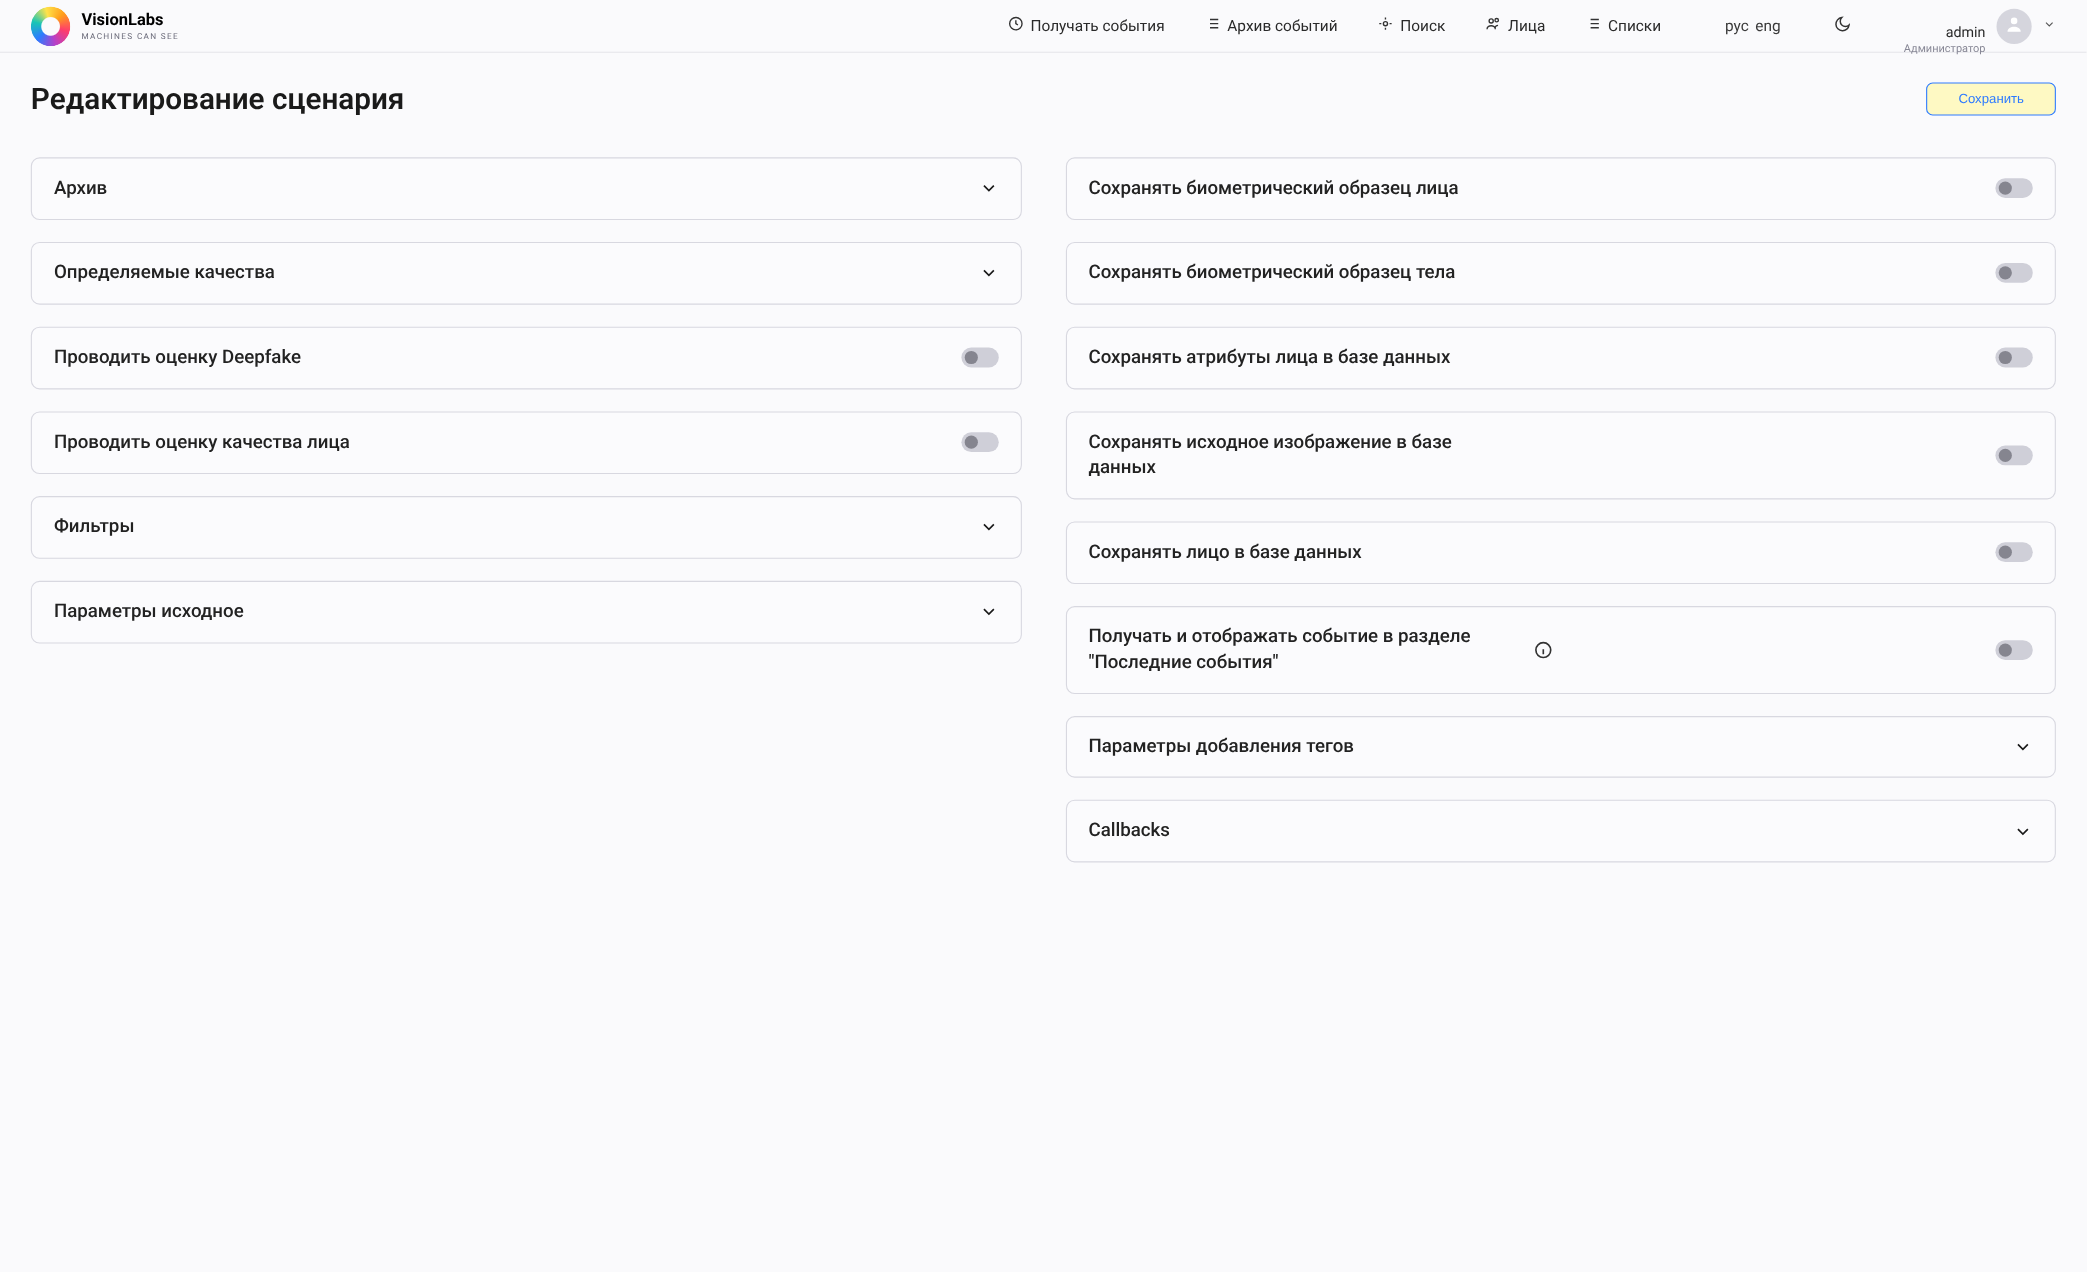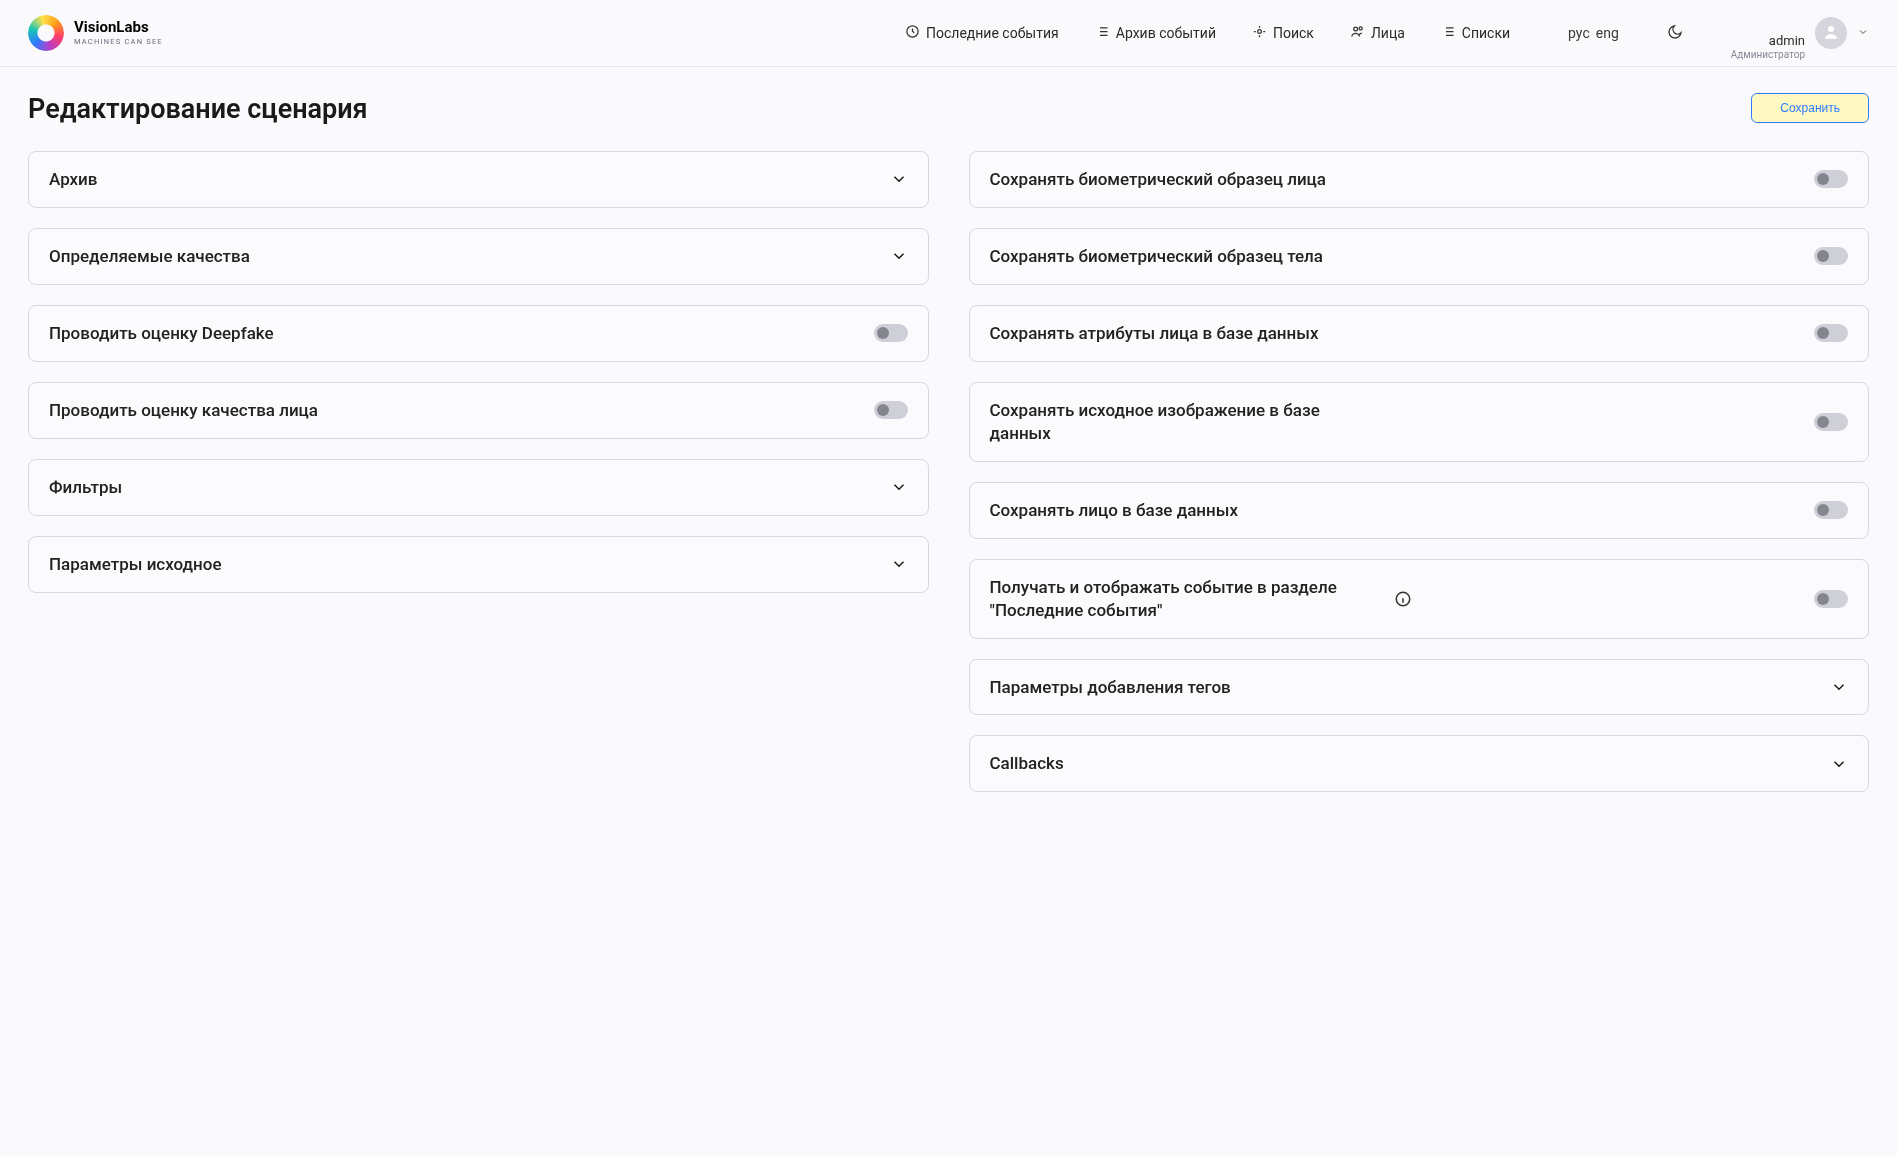--- a/index.html
+++ b/index.html
@@ -8,21 +8,21 @@
     background: #fafafc;
     color: #1a1a1a;
     font-size: 14px;
   }
 
   
   .header {
     display: flex;
     align-items: center;
     padding: 0 28px;
-    height: 67px;
+    height: 48px;
     border-bottom: 1px solid #e6e6ea;
     background: #fafafc;
     gap: 26px;
   }
   .logo {
     display: flex;
     align-items: center;
     gap: 10px;
     margin-right: auto;
   }
@@ -69,22 +69,22 @@
   }
   .avatar svg { width: 18px; height: 18px; fill: #fff; }
   .user-caret svg { width: 12px; height: 12px; }
 
   
   .page {
     padding: 26px 28px 40px;
   }
   .page-head {
     display: flex;
-    align-items: flex-start;
-    margin-bottom: 26px;
+    align-items: center;
+    margin-bottom: 37px;
   }
   .page-title {
     font-size: 27px;
     font-weight: 600;
     color: #1a1a1a;
     margin-right: auto;
   }
   .save-btn {
     border: 1px solid #2e7bff;
     color: #2e7bff;
@@ -167,21 +167,21 @@
 
   <nav class="nav">
 
     <div class="nav-item">
       <span>
         <svg viewBox="0 0 24 24" fill="none" stroke="#333" stroke-width="2">
             <circle cx="12" cy="12" r="9"></circle>
             <path d="M12 7v5l3 2"></path>
           </svg>
       </span>
-      <span>Последние события</span>
+      <span>Получать события</span>
     </div>
 
     <div class="nav-item">
       <span>
         <svg viewBox="0 0 24 24" fill="none" stroke="#333" stroke-width="2">
             <path d="M8 6h12M8 12h12M8 18h12M4 6h.01M4 12h.01M4 18h.01"></path>
           </svg>
       </span>
       <span>Архив событий</span>
     </div>

